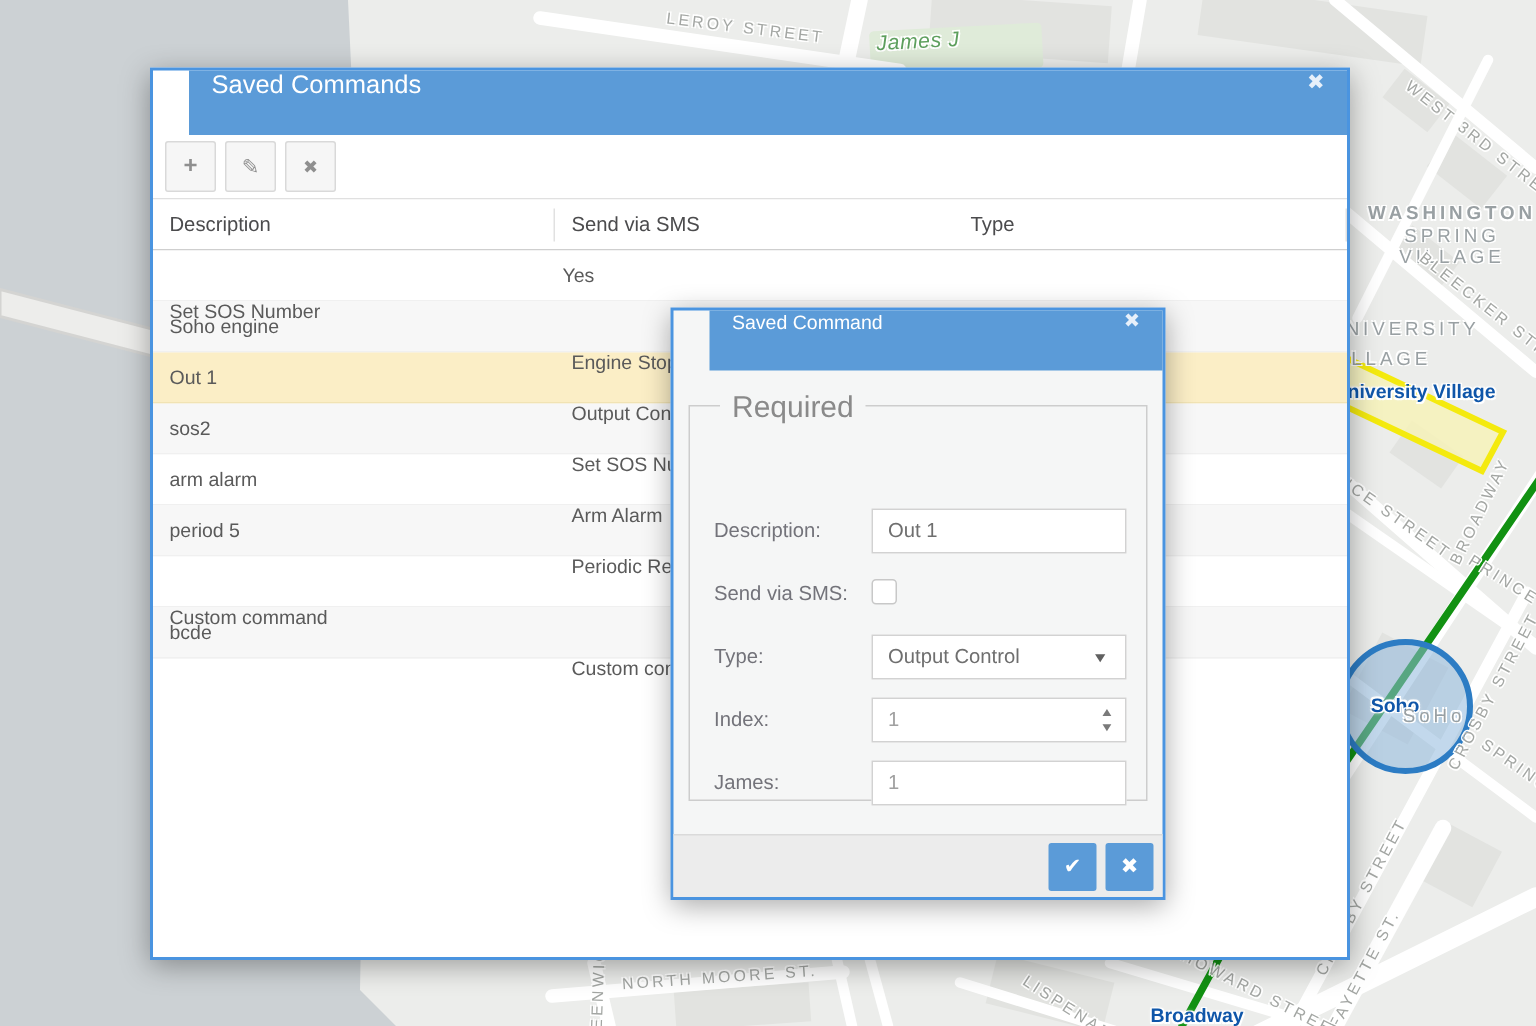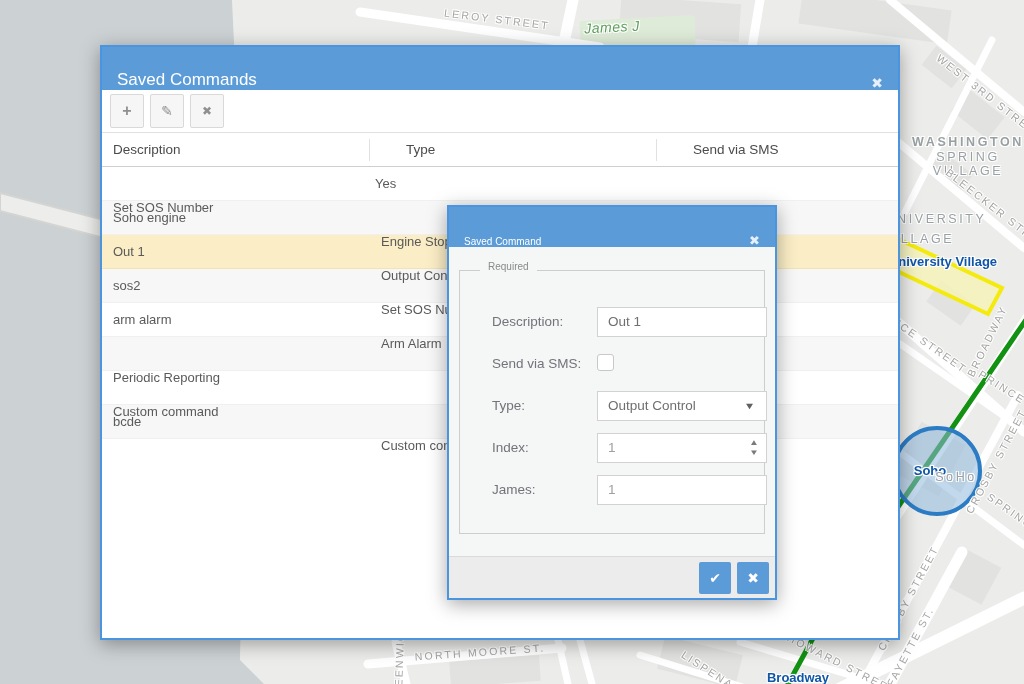--- a/index.html
+++ b/index.html
@@ -15,59 +15,59 @@
   .mlabel{position:absolute;white-space:nowrap;transform-origin:center;
     text-shadow:1px 1px 0 #fff,-1px -1px 0 #fff,1px -1px 0 #fff,-1px 1px 0 #fff;}
   .mlabel.street{font-size:10.5px;color:#a3a6a3;letter-spacing:2.2px;}
   .mlabel.place{font-size:12.5px;color:#99a0a3;letter-spacing:2.6px;}
   .mlabel.park{font-size:14px;color:#5d9f5d;font-style:italic;letter-spacing:.5px;}
   .mlabel.geofence{font-size:13px;color:#0f56a9;font-weight:bold;
     text-shadow:0 0 3px #fff,1px 1px 0 #fff,-1px -1px 0 #fff,1px -1px 0 #fff,-1px 1px 0 #fff;}
   
   .win{position:absolute;background:#fff;border:2px solid #4a94e0;
        box-shadow:0 4px 18px rgba(0,0,0,.35);box-sizing:border-box;}
-  .win-header{height:43px;background:#5b9bd8;display:flex;align-items:flex-end;
-       padding:0 15px;box-sizing:border-box;}
+  .win-header{height:43px;background:#5b9bd8;display:flex;align-items:flex-start;
+       padding:0 15px;box-sizing:border-box;margin-left:24px;}
   .win-title{color:#fff;font-size:17px;font-weight:400;}
   .win-close{margin-left:auto;color:#e7f0fa;font-size:14px;font-weight:bold;
        cursor:pointer;line-height:1;}
   #main-win{left:100px;top:45px;width:800px;height:595px;z-index:10;}
   
   .toolbar{height:43px;border-bottom:1px solid #e0e0e0;display:flex;
        align-items:center;padding-left:8px;box-sizing:border-box;background:#fff;}
   .tool-btn{width:34px;height:34px;margin-right:6px;background:#f6f6f6;
        border:1px solid #d9d9d9;color:#8f8f8f;font-size:16px;font-weight:bold;
        display:flex;align-items:center;justify-content:center;cursor:pointer;
        box-sizing:border-box;border-radius:2px;}
   
   .grid-header{display:flex;height:33px;border-bottom:1px solid #cfcfcf;
-       background:#fff;align-items:center;color:#4b4b4d;font-size:13.5px;gap:25px;}
+       background:#fff;align-items:center;color:#4b4b4d;font-size:13.5px;}
   .grid-header .gh{padding-left:11px;box-sizing:border-box;height:22px;
        line-height:22px;}
   .gh.c1{width:268px;border-right:1px solid #e1e1e1;}
   .gh.c2{width:262px;border-right:1px solid #e1e1e1;}
   .gh.c3{flex:1;}
   .grid-row{display:flex;height:33px;align-items:center;font-size:13px;
        color:#5a5a5a;border-bottom:1px solid #f0f0f0;background:#fff;cursor:pointer;}
   .grid-row.alt{background:#f7f7f7;}
   .grid-row.sel{background:#fbeec6;border-bottom-color:#f1e3b4;}
   .grid-row .cell{padding-left:11px;box-sizing:border-box;overflow:hidden;
        white-space:nowrap;}
   .cell.c1{width:268px;}
   .cell.c2{width:262px;margin-top:48px;}
   .cell.c3{flex:1;}
   
   #sub-win{left:447px;top:205px;width:330px;height:395px;z-index:20;background:#f5f6f6;}
   #sub-win .win-header{height:40px;}
-  #sub-win .win-title{font-size:10px;}
+  #sub-win .win-title{font-size:13px;}
   .fieldset{position:absolute;left:10px;top:63px;width:306px;height:264px;
        border:1px solid #cdcdcd;box-sizing:border-box;}
   .legend{position:absolute;left:20px;top:-10px;background:#f5f6f6;
-       padding:0 8px;font-size:10px;color:#8a8a8a;}
-  .frow{position:absolute;left:16px;width:100%;height:30px;}
+       padding:0 8px;font-size:20px;color:#8a8a8a;}
+  .frow{position:absolute;left:0;width:100%;height:30px;margin-top:32px;}
   .flabel{position:absolute;left:16px;top:7px;font-size:13.5px;color:#73737a;}
   .ctl{position:absolute;left:121px;top:0;width:170px;height:30px;background:#fff;
        border:1px solid #d2d2d2;box-sizing:border-box;font-size:13.5px;
        color:#6f6f6f;line-height:28px;padding-left:10px;}
   .ctl.light{color:#a0a0a0;}
   .checkbox{position:absolute;left:121px;top:5px;width:17px;height:17px;
        background:#fff;border:1px solid #c8c8c8;border-radius:3px;
        box-sizing:border-box;cursor:pointer;}
   .combo-arrow{position:absolute;right:12px;top:0;line-height:28px;
        font-size:9px;color:#606060;transform:scaleX(1.3);}
@@ -178,22 +178,22 @@
     </div>
     <div class="tool-btn">
       <span style="font-size:14px;">✎</span>
     </div>
     <div class="tool-btn">
       <span style="font-size:12px;">✖</span>
     </div>
   </div>
   <div class="grid-header">
     <div class="gh c1">Description</div>
+    <div class="gh c3">Send via SMS</div>
     <div class="gh c2">Type</div>
-    <div class="gh c3">Send via SMS</div>
   </div>
   <div id="table-body">
       <div class="grid-row">
     <div class="cell c2">Set SOS Number</div>
     <div class="cell c3">Yes</div>
   </div>
       <div class="grid-row alt">
     <div class="cell c1">Soho engine</div>
     <div class="cell c2">Engine Stop</div>
     <div class="cell c3"></div>
@@ -207,20 +207,21 @@
     <div class="cell c1">sos2</div>
     <div class="cell c2">Set SOS Number</div>
     <div class="cell c3"></div>
   </div>
       <div class="grid-row">
     <div class="cell c1">arm alarm</div>
     <div class="cell c2">Arm Alarm</div>
     <div class="cell c3"></div>
   </div>
       <div class="grid-row alt">
+    <div class="cell c1">period 5</div>
     <div class="cell c2">Periodic Reporting</div>
     <div class="cell c3"></div>
   </div>
       <div class="grid-row">
     <div class="cell c2">Custom command</div>
     <div class="cell c3"></div>
   </div>
       <div class="grid-row alt">
     <div class="cell c1">bcde</div>
     <div class="cell c2">Custom command</div>

